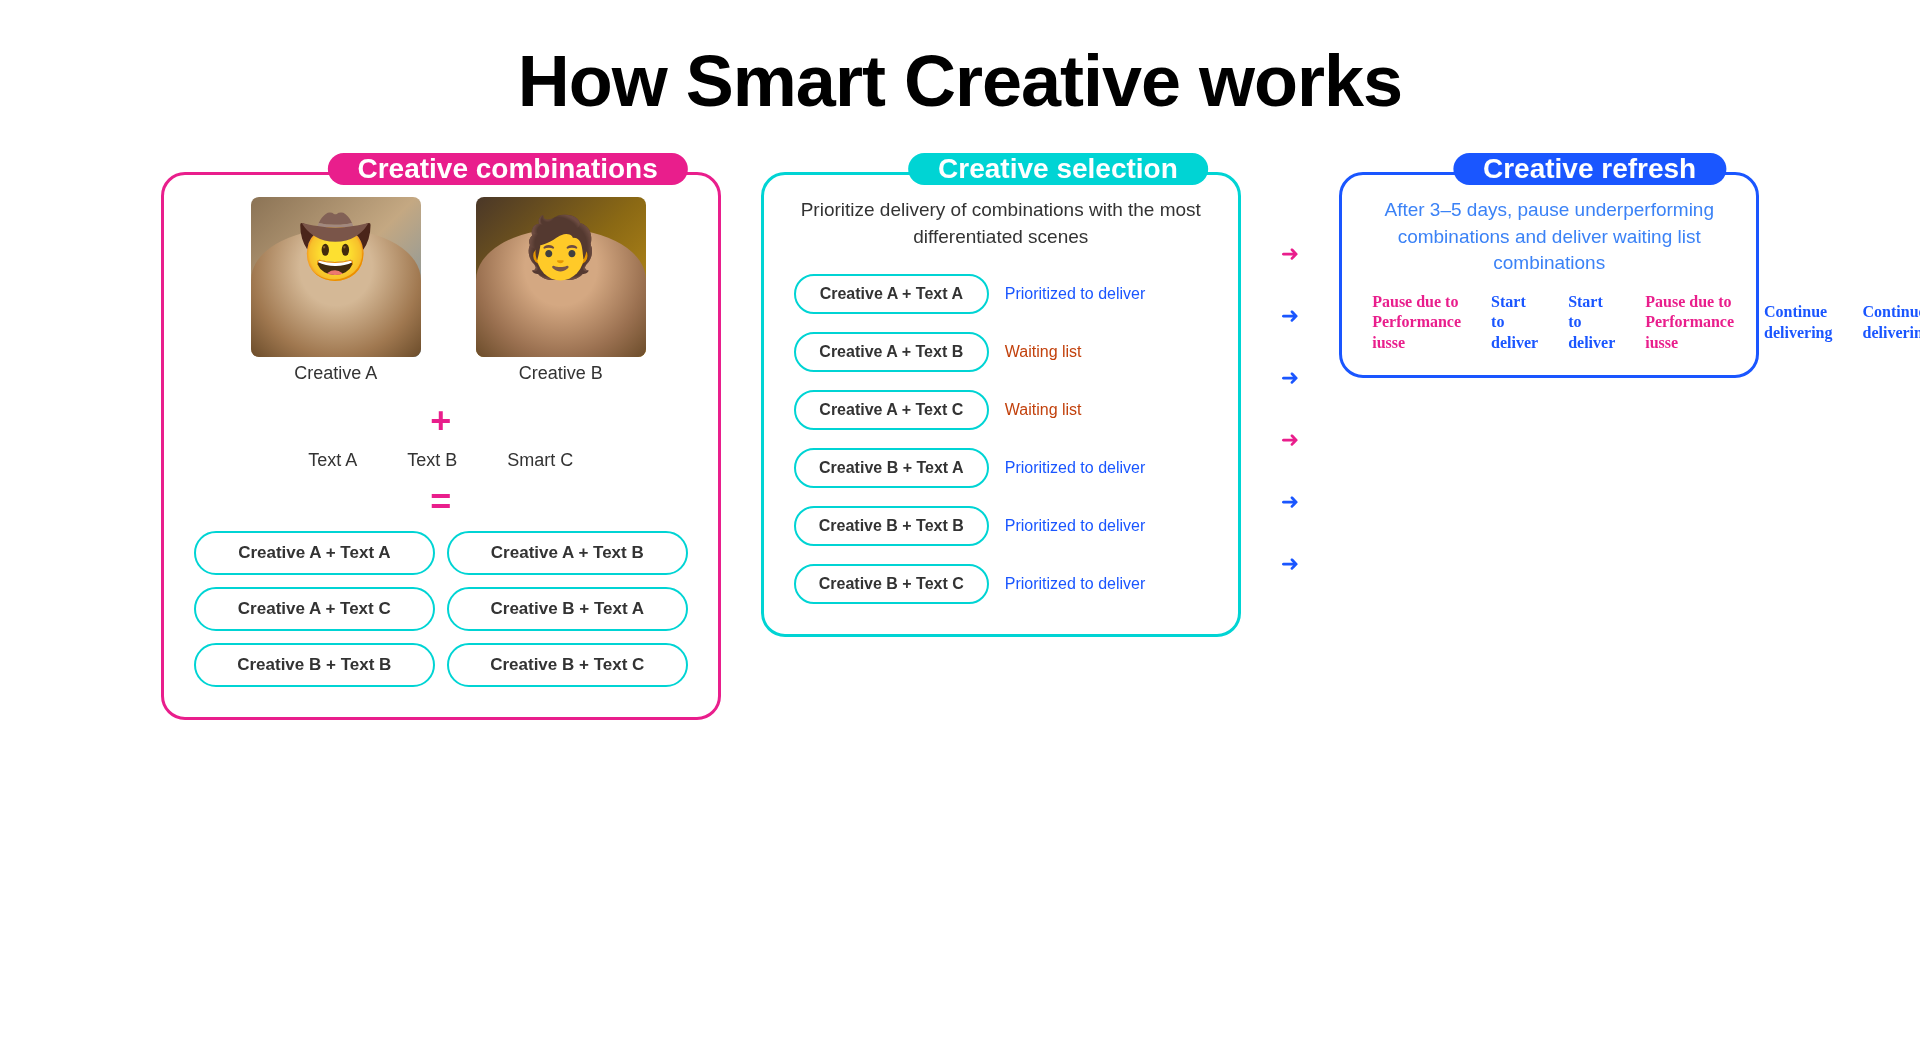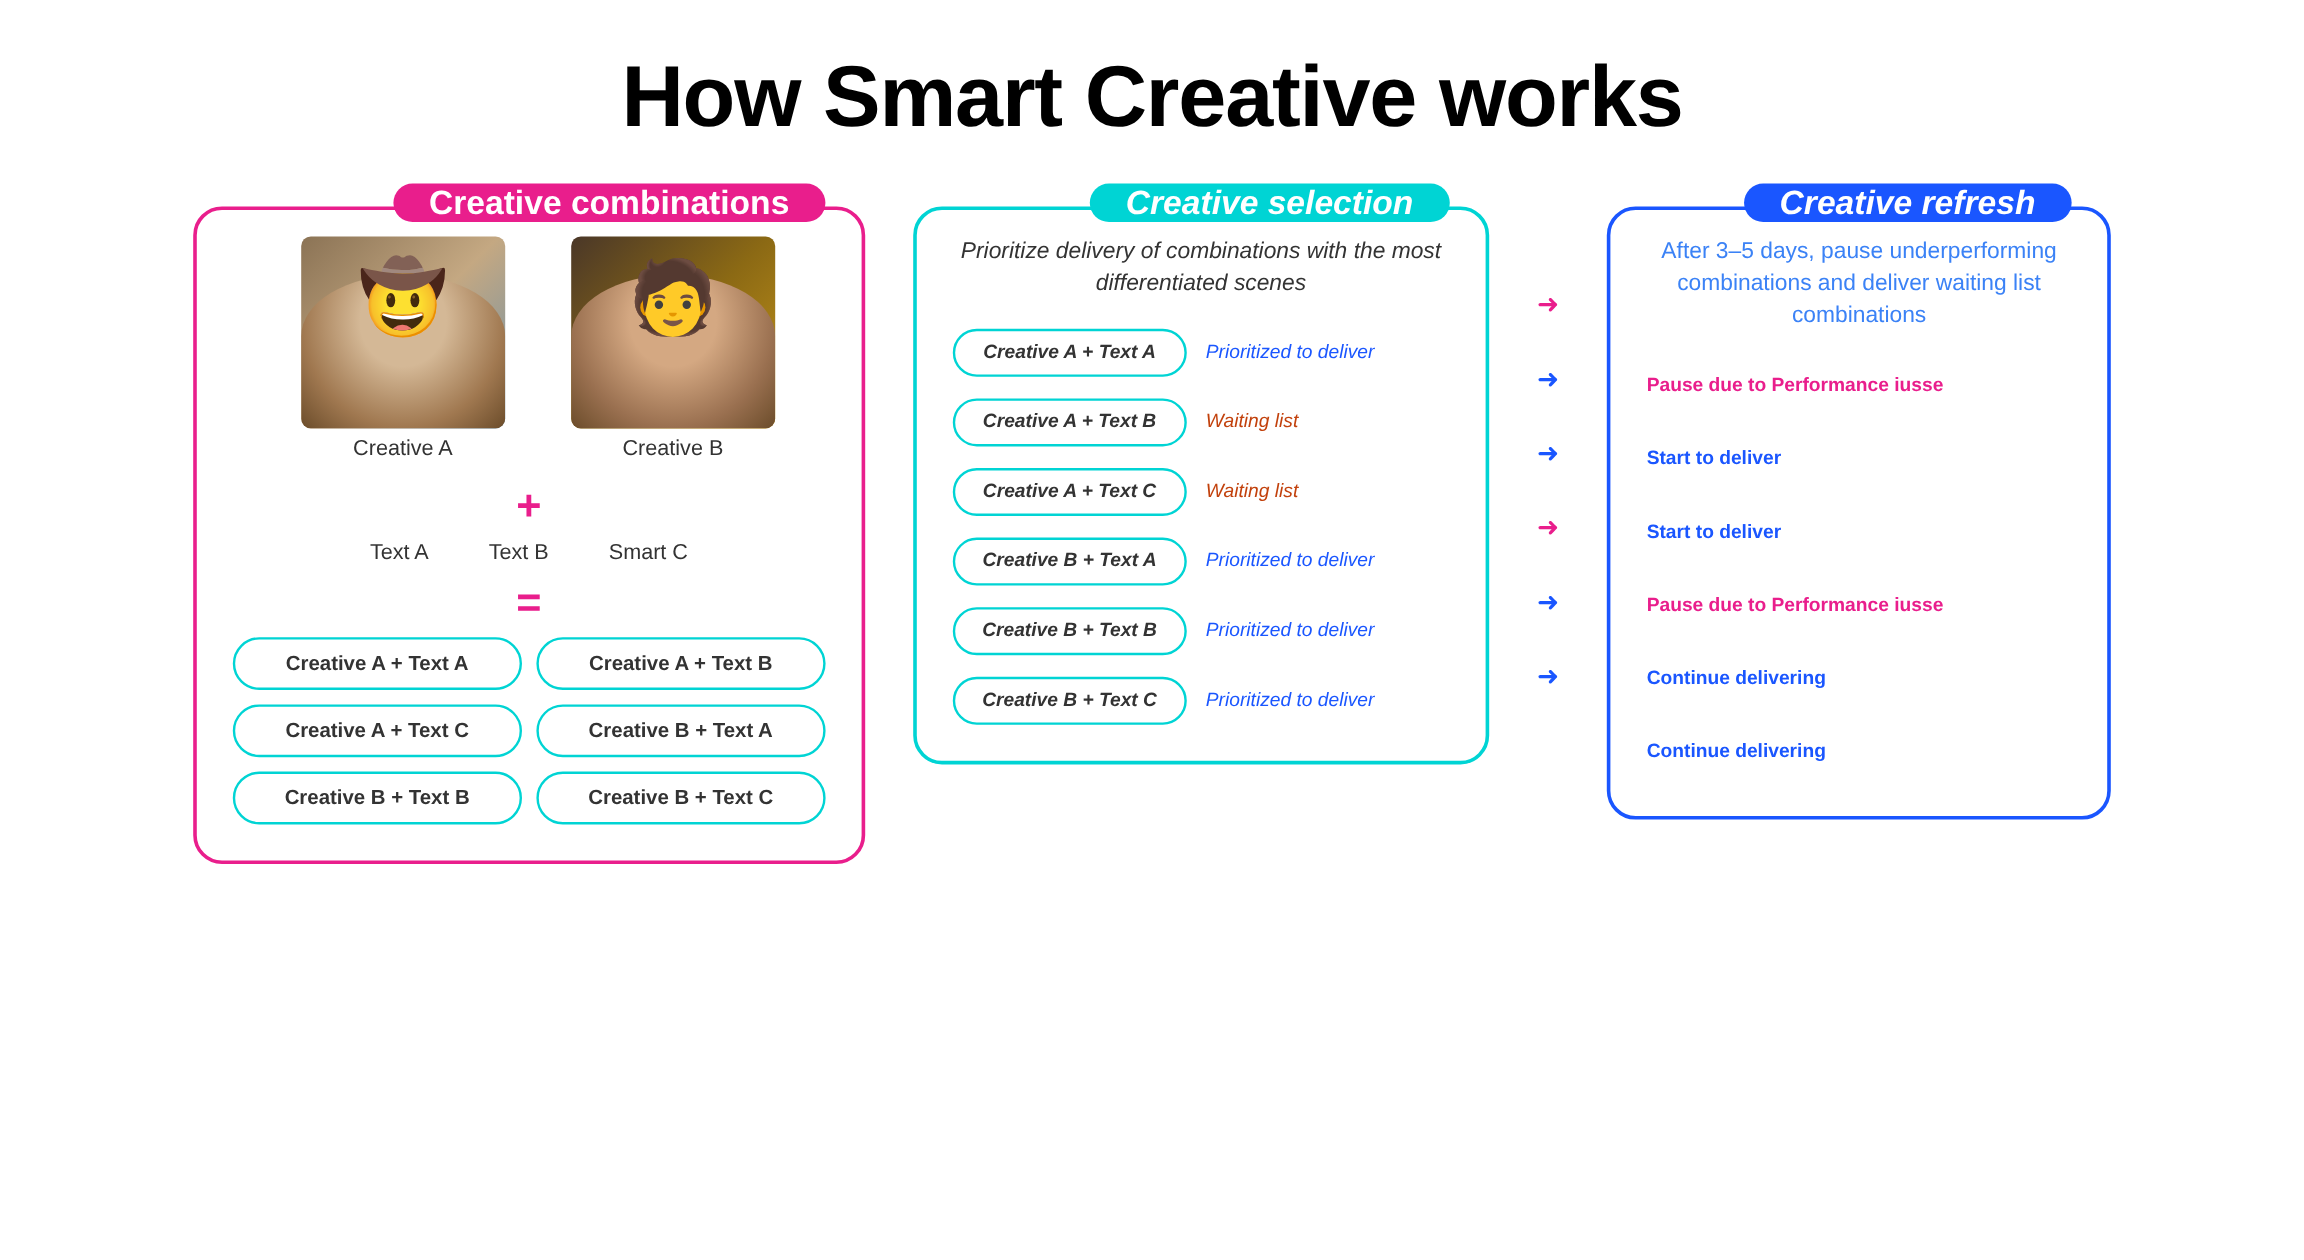--- a/index.html
+++ b/index.html
@@ -51,21 +51,21 @@
       font-weight: 800;
       color: #fff;
       position: relative;
       top: -22px;
       left: 50%;
       transform: translateX(-50%);
       white-space: nowrap;
     }
     .badge-pink { background: #e91e8c; }
     .badge-cyan { background: #00d4d4; }
-    .badge-blue { background: #1a56ff; font-style: italic; }
+    .badge-blue { background: #1a56ff; }
 
     
     .panel-body-1 {
       margin-top: -10px;
     }
     .panel-subtitle {
       text-align: center;
       font-size: 20px;
       color: #333;
       margin-bottom: 20px;
@@ -219,22 +219,23 @@
     }
     .refresh-desc {
       font-size: 19px;
       color: #3b82f6;
       line-height: 1.4;
       text-align: center;
       margin-bottom: 24px;
     }
     .refresh-rows {
       display: flex;
-      flex-direction: column;
-      gap: 17px;
+      flex-direction: row;
+      gap: 30px;
+      font-family: Liberation Serif, serif;
     }
     .refresh-row {
       display: flex;
       align-items: center;
       gap: 10px;
     }
     .arrow-icon {
       font-size: 22px;
       flex-shrink: 0;
     }
@@ -301,21 +302,21 @@
         <div class="combo-pill">Creative A + Text A</div>
         <div class="combo-pill">Creative A + Text B</div>
         <div class="combo-pill">Creative A + Text C</div>
         <div class="combo-pill">Creative B + Text A</div>
         <div class="combo-pill">Creative B + Text B</div>
         <div class="combo-pill">Creative B + Text C</div>
       </div>
     </div>
   </div>
 
-  <div class="panel panel-cyan" style="max-width:480px;font-style:italic;">
+  <div class="panel panel-cyan" style="max-width:480px;">
     <div style="text-align:center">
       <span class="panel-badge badge-cyan">Creative selection</span>
     </div>
     <div class="panel-body-2">
       <p class="panel-desc">Prioritize delivery of combinations with the most differentiated scenes</p>
       <div class="selection-rows">
         <div class="selection-row">
           <div class="sel-pill">Creative A + Text A</div>
           <span class="sel-status prioritized">Prioritized to deliver</span>
         </div>

